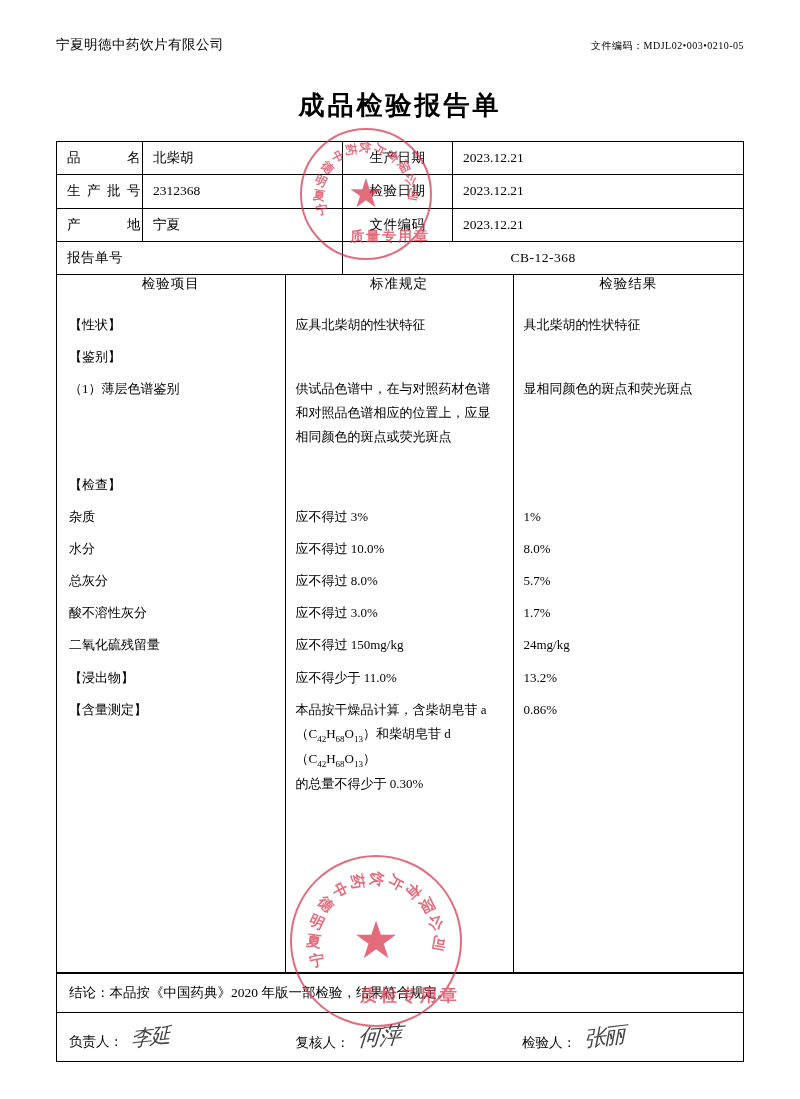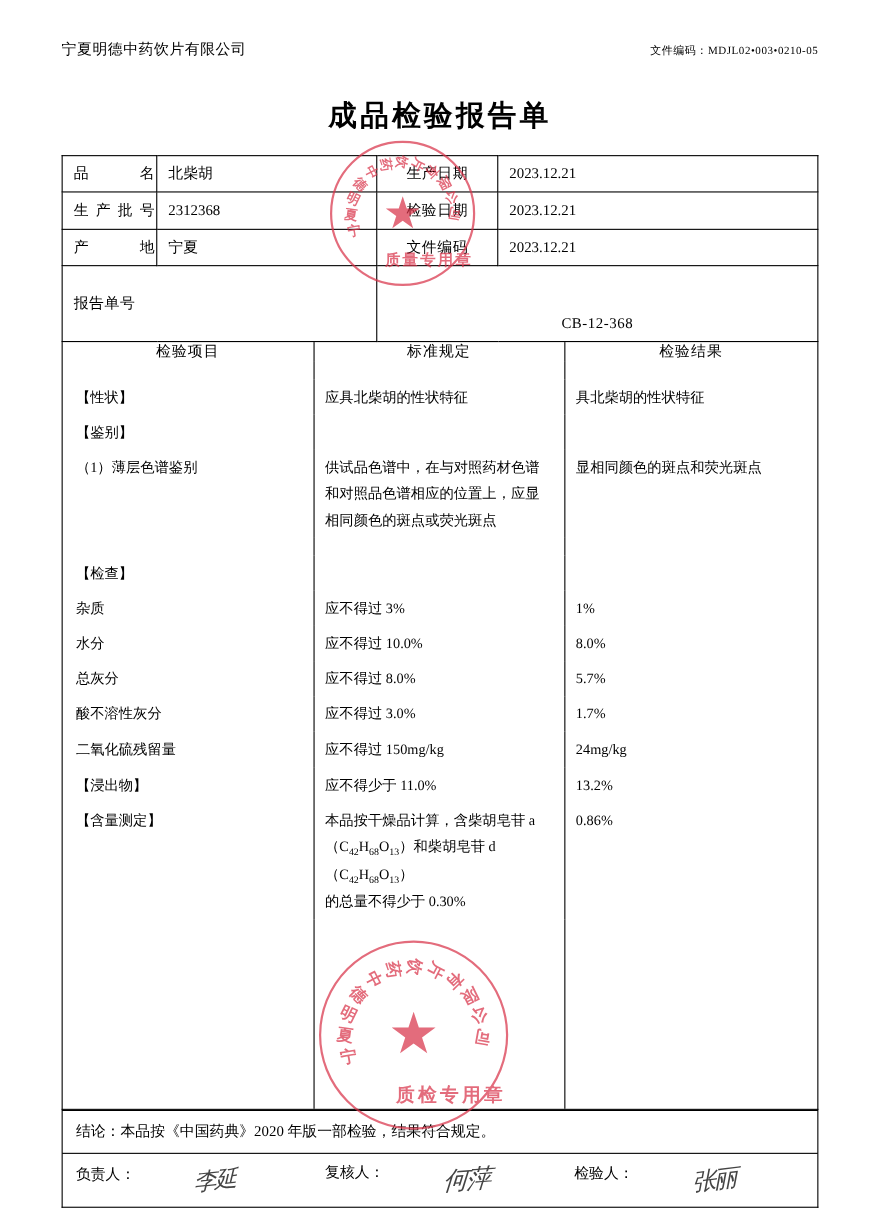--- a/index.html
+++ b/index.html
@@ -69,21 +69,20 @@
     text-align: justify;
     text-align-last: justify;
   }
   .row-h { height: 33px; }
 
   
   .report-no-label { padding-left: 10px; }
   .report-no-value {
     text-align: center;
     letter-spacing: 0.5px;
-    margin-top: 36px;
   }
 
   
   .items-wrap {
     border-left: 1px solid #000;
     border-right: 1px solid #000;
     border-bottom: 1px solid #000;
     position: relative;
   }
   table.items {
@@ -131,24 +130,23 @@
     border-right: 1px solid #000;
     border-bottom: 1px solid #000;
     display: flex;
     align-items: center;
     height: 48px;
     font-size: 13.5px;
     position: relative;
   }
   .sign-cell {
     display: flex;
-    align-items: flex-start;
+    align-items: flex-end;
     padding-left: 12px;
     position: relative;
-    gap: 45px;
   }
   .sign-1 { width: 33%; }
   .sign-2 { width: 33%; }
   .sign-3 { width: 34%; }
   .sign-label { white-space: nowrap; }
   .sig {
     font-family: "DejaVu Serif", serif;
     font-style: italic;
     font-size: 21px;
     color: #2b2b2b;

